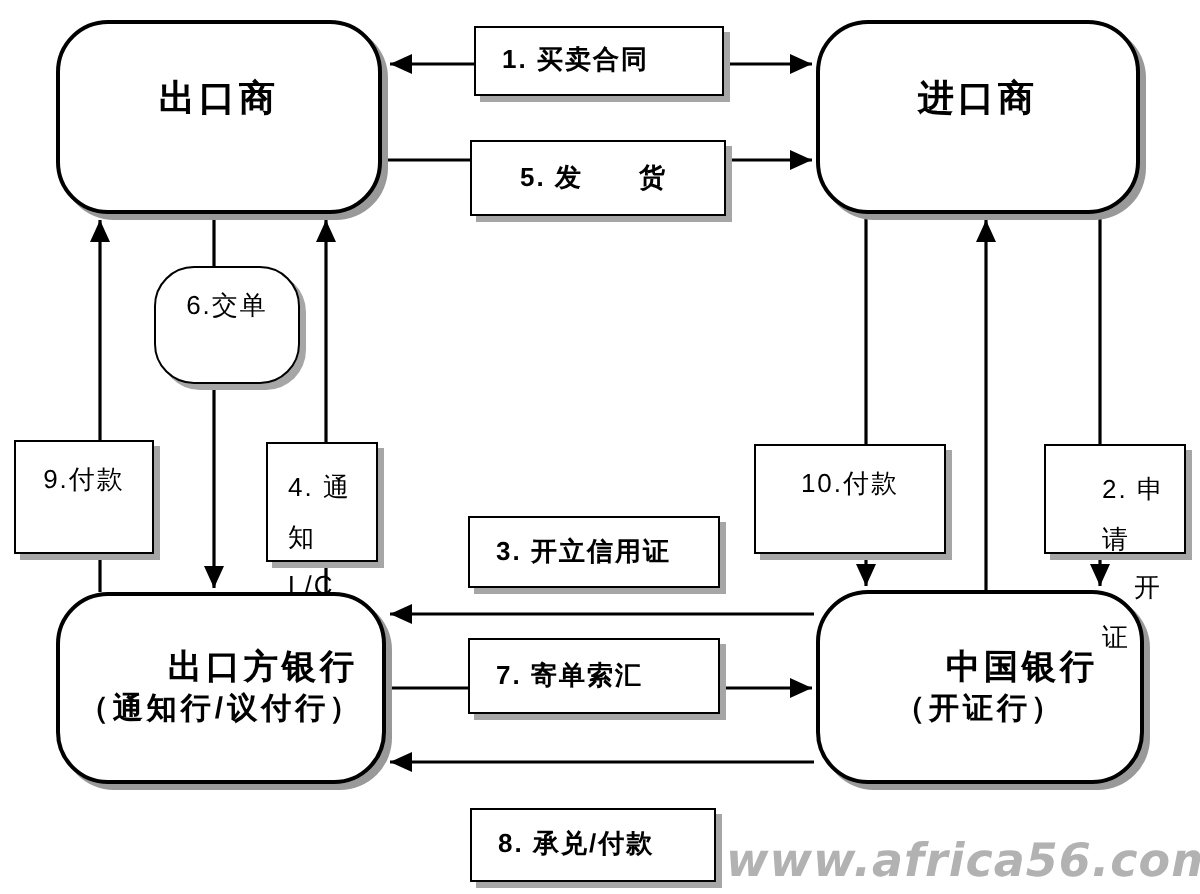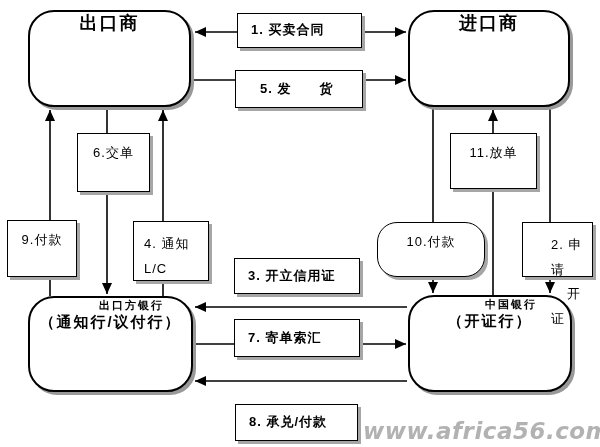--- a/index.html
+++ b/index.html
@@ -25,32 +25,33 @@
   
   .node {
     position: absolute;
     background: #fff;
     border: 2px solid #000;
     border-radius: 26px;
     box-shadow: 3px 3px 0 #999;
     display: flex;
     flex-direction: column;
     align-items: center;
+    justify-content: center;
     text-align: center;
     font-weight: bold;
     z-index: 2;
     letter-spacing: 2px;
   }
   .node .t1 { font-size: 18px; line-height: 1.3; }
   .node .t2 { font-size: 15px; line-height: 1.3; }
   #n-exporter   { left: 28px;  top: 10px;  width: 163px; height: 97px; padding-bottom: 18px; }
   #n-importer   { left: 408px; top: 10px;  width: 162px; height: 97px; padding-bottom: 18px; }
   #n-expbank    { left: 28px;  top: 296px; width: 165px; height: 96px; }
   #n-boc        { left: 408px; top: 295px; width: 164px; height: 97px; }
-  #n-expbank .t1, #n-boc .t1 { font-size: 11px; padding-left: 42px; }
+  #n-expbank .t1, #n-boc .t1 { font-size: 17px; padding-left: 42px; }
 
   
   .step {
     position: absolute;
     background: #fff;
     border: 1.5px solid #000;
     box-shadow: 3px 3px 0 #a6a6a6;
     font-size: 13px;
     line-height: 1.25;
     z-index: 2;
@@ -58,25 +59,25 @@
     display: flex;
     flex-direction: column;
   }
   .step.wide { justify-content: center; padding-left: 13px; text-align: left; font-weight: bold; }
   .step.small { align-items: center; padding-top: 11px; text-align: center; }
   .step.twolines { padding-top: 10px; padding-left: 10px; text-align: left; line-height: 1.9; }
   .step .indent { text-indent: 16px; }
 
   #s1  { left: 237px; top: 13px;  width: 125px; height: 35px; }
   #s5  { left: 235px; top: 70px;  width: 128px; height: 38px; padding-left: 24px; }
-  #s6  { left: 77px;  top: 133px; width: 73px;  height: 59px; }
+  #s6  { left: 77px;  top: 133px; width: 73px;  height: 59px; border-radius: 20px; }
   #s11 { left: 450px; top: 133px; width: 87px;  height: 56px; }
   #s9  { left: 7px;   top: 220px; width: 70px;  height: 57px; }
-  #s4  { left: 133px; top: 221px; width: 76px;  height: 60px; }
-  #s10 { left: 377px; top: 222px; width: 108px;  height: 55px; border-radius: 20px; }
+  #s4  { left: 133px; top: 221px; width: 56px;  height: 60px; }
+  #s10 { left: 377px; top: 222px; width: 96px;  height: 55px; }
   #s2  { left: 522px; top: 222px; width: 71px;  height: 55px; padding-left: 28px; }
   #s3  { left: 234px; top: 258px; width: 126px; height: 36px; }
   #s7  { left: 234px; top: 319px; width: 126px; height: 38px; }
   #s8  { left: 235px; top: 393px; width: 123px; height: 37px; margin-top: 11px; }
 
   .watermark {
     position: absolute;
     left: 363px;
     top: 418px;
     font-family: "DejaVu Sans", sans-serif;
@@ -176,23 +177,20 @@
   </div>
 
   <div class="step wide" id="s5">
     <span>5. 发　　货</span>
   </div>
 
   <div class="step small" id="s6">
     <span>6.交单</span>
   </div>
 
-  <div class="step small" id="s11">
-    <span>11.放单</span>
-  </div>
 
   <div class="step small" id="s9">
     <span>9.付款</span>
   </div>
 
   <div class="step twolines" id="s4">
     <span>4. 通知</span>
     <span>L/C</span>
   </div>
 

